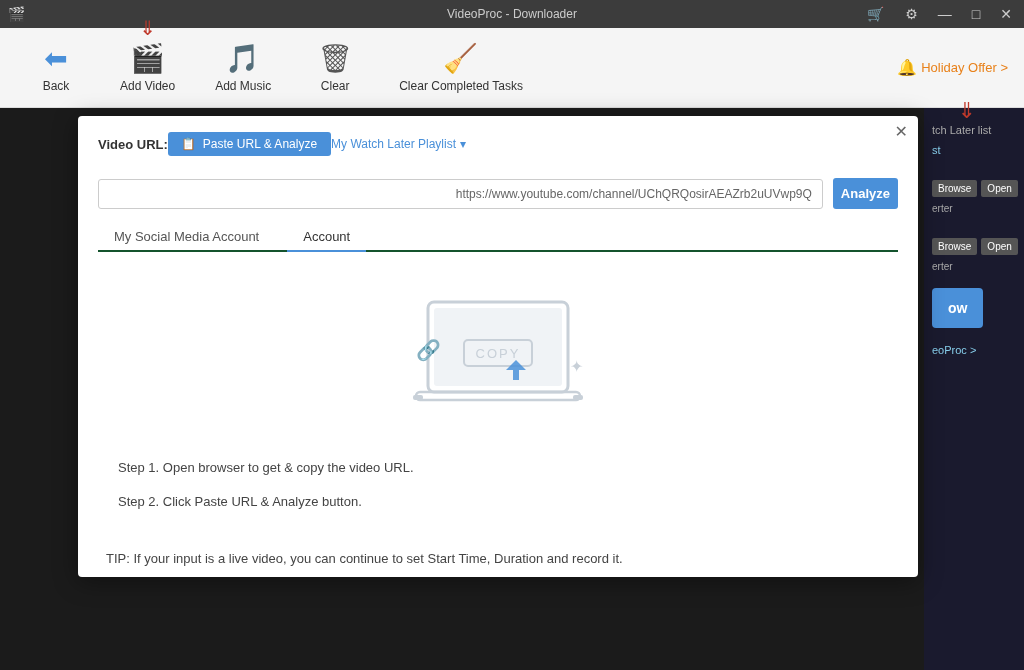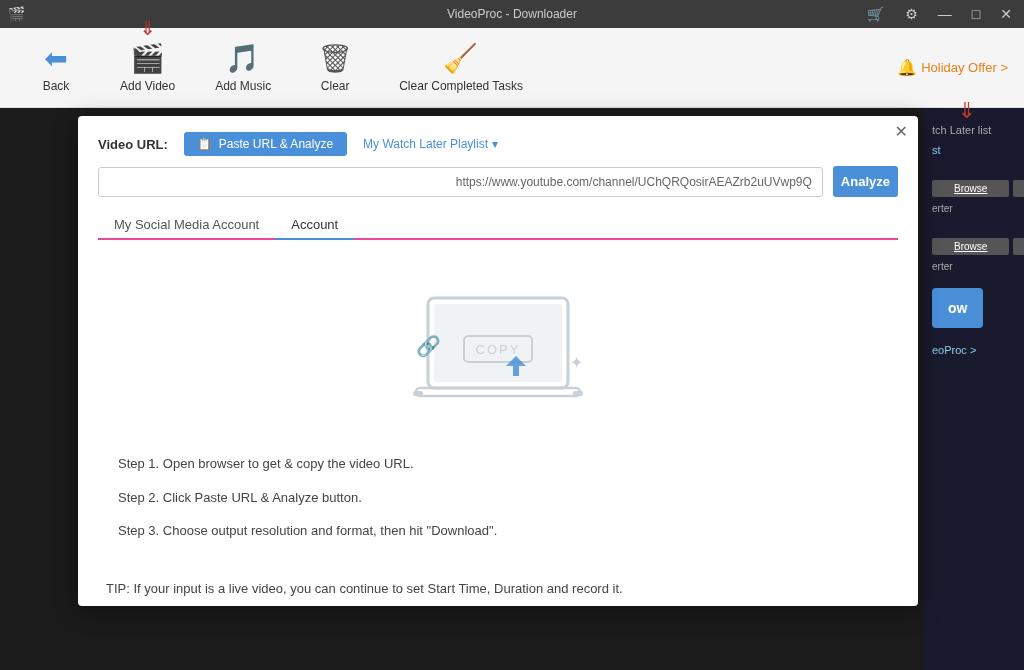--- a/index.html
+++ b/index.html
@@ -145,24 +145,23 @@
       display: flex;
       gap: 4px;
       margin-bottom: 6px;
       align-items: center;
     }
     .panel-btn-small {
       background: #555;
       color: #fff;
       border: none;
       font-size: 10px;
-      padding: 3px 22px;
+      padding: 3px 6px;
       border-radius: 2px;
       cursor: pointer;
-      text-decoration: underline;
     }
     .right-panel-label { color: #aaa; font-size: 10px; }
     .big-blue-btn {
       background: #4a90d9;
       color: white;
       border: none;
       border-radius: 4px;
       padding: 12px 16px;
       font-size: 14px;
       cursor: pointer;
@@ -216,22 +215,22 @@
       z-index: 30;
     }
 
     .dialog-body {
       padding: 16px 20px;
     }
 
     .video-url-row {
       display: flex;
       align-items: center;
-      gap: 16px;
-      margin-bottom: 10px;
+      gap: 0;
+      margin-bottom: 22px;
     }
     .video-url-label {
       font-size: 13px;
       color: #333;
       font-weight: 600;
       white-space: nowrap;
     }
     .paste-url-btn {
       background: #4a90d9;
       color: white;
@@ -276,23 +275,23 @@
       border-radius: 3px;
       padding: 8px 8px;
       font-size: 13px;
       cursor: pointer;
       font-weight: 600;
       white-space: nowrap;
     }
 
     .tabs-row {
       display: flex;
-      gap: 0;
-      border-bottom: 2px solid #ec4899;
-      margin-bottom: 8px;
+      gap: 12px;
+      border-bottom: 2px solid #14532d;
+      margin-bottom: 0;
     }
     .tab {
       padding: 6px 16px;
       font-size: 13px;
       color: #555;
       cursor: pointer;
       border-bottom: 2px solid transparent;
       margin-bottom: -2px;
     }
     .tab.active {
@@ -476,18 +475,17 @@
           <rect x="175" y="103" width="10" height="5" rx="2" ry="2" fill="#c8d0d8"></rect>
 
           <text x="172" y="80" font-size="16" fill="#c8d0d8">✦</text>
         </svg>
       </div>
     </div>
 
     <div class="steps-area">
       <div class="step-item">Step 1. Open browser to get &amp; copy the video URL.</div>
       <div class="step-item">Step 2. Click Paste URL &amp; Analyze button.</div>
-      <div class="step-item">Step 3. Choose output resolution and format, then hit "Download".</div>
     </div>
     <div class="tip-item">TIP: If your input is a live video, you can continue to set Start Time, Duration and record it.</div>
   </div>
 
 </div>
 
 </body></html>

